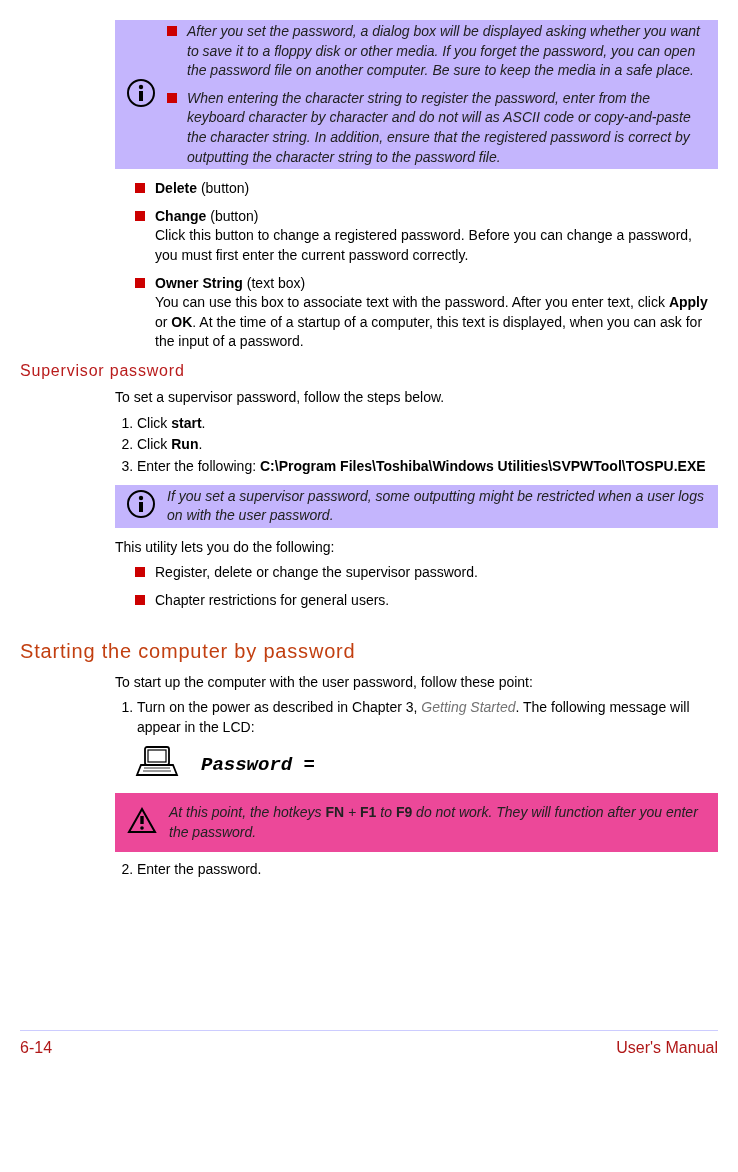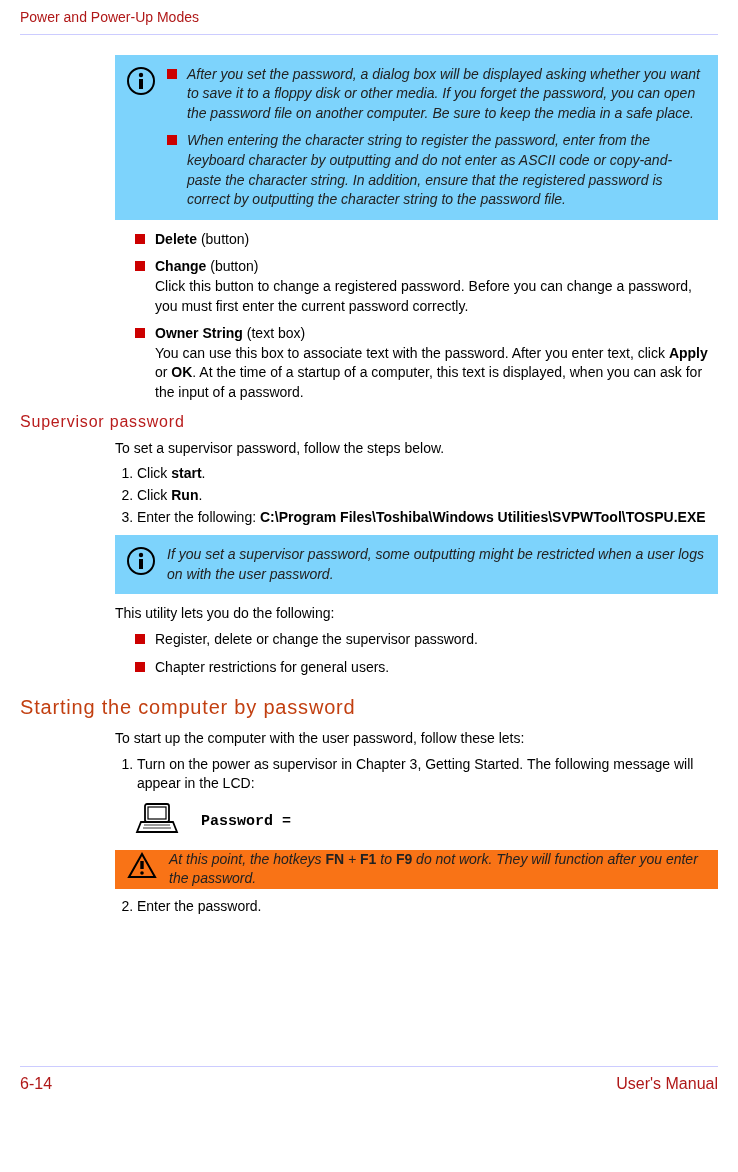--- a/index.html
+++ b/index.html
@@ -18,24 +18,24 @@
   .header {
     color: #b01818;
     font-size: 14px;
     padding: 8px 0 6px 0;
     border-bottom: 1px solid #ccccff;
   }
   .content {
     padding: 20px 0 0 95px;
   }
   .info-box {
-    background: #7dd3fc;
-    display: flex;
-    align-items: flex-start;
-    padding: 10px 12px;
+    background: #c4b5fd;
+    display: flex;
+    align-items: center;
+    padding: 2px 12px;
     margin-bottom: 10px;
   }
   .info-icon {
     flex-shrink: 0;
     margin-right: 12px;
     margin-top: 2px;
   }
   .info-body {
     font-style: italic;
     color: #222;
@@ -67,98 +67,96 @@
     color: #b91c1c;
     font-family: "Trebuchet MS", Arial, sans-serif;
     font-size: 16px;
     margin: 6px 0 6px -95px;
     letter-spacing: 0.8px;
   }
   .section-red-big {
     color: #c23f10;
     font-family: "Trebuchet MS", Arial, sans-serif;
     font-size: 20px;
-    margin: 16px 0 8px -95px;
+    margin: 26px 0 8px -95px;
     letter-spacing: 0.8px;
   }
   .body-para {
     margin: 0 0 6px 0;
   }
   .ol {
     margin: 0;
     padding-left: 22px;
   }
   .ol li {
     margin-bottom: 2px;
   }
   .caution-box {
-    background: #f97316;
-    display: flex;
-    align-items: flex-start;
-    padding: 0 12px;
+    background: #ec4899;
+    display: flex;
+    align-items: center;
+    padding: 10px 12px;
     margin: 8px 0;
   }
   .caution-icon {
     flex-shrink: 0;
     margin-right: 12px;
     margin-top: 2px;
   }
   .lcd-row {
     display: flex;
     align-items: center;
     padding-left: 20px;
     margin: 8px 0;
   }
   .lcd-icon {
     flex-shrink: 0;
     margin-right: 22px;
   }
   .mono {
     font-family: "Courier New", monospace;
     font-weight: bold;
-    font-size: 15px;
+    font-size: 19px;
+    font-style: italic;
   }
   .footer {
     display: flex;
     justify-content: space-between;
     border-top: 1px solid #ccccff;
     padding-top: 6px;
     margin-top: 150px;
     color: #b01818;
     font-size: 16px;
   }
   b { font-weight: bold; }
 </style>
 </head>
 <body>
 
 <div class="page">
 
-  <div class="header">
-    <span>Power and Power-Up Modes</span>
-  </div>
 
   <div class="content">
 
     <div class="info-box">
       <div class="info-icon">
         <svg width="28" height="28" viewBox="0 0 28 28">
           <circle cx="14" cy="14" r="13" fill="none" stroke="#000" stroke-width="2"></circle>
           <circle cx="14" cy="8" r="2.2" fill="#000"></circle>
           <rect x="12" y="12" width="4" height="10" fill="#000"></rect>
         </svg>
       </div>
       <div class="info-body">
         <div class="bul-item" style="padding-left:0;">
           <span class="red-square"></span>
           <span class="bul-text">After you set the password, a dialog box will be displayed asking whether you want to save it to a floppy disk or other media. If you forget the password, you can open the password file on another computer. Be sure to keep the media in a safe place.</span>
         </div>
         <div class="bul-item" style="padding-left:0;margin-bottom:0;">
           <span class="red-square"></span>
-          <span class="bul-text">When entering the character string to register the password, enter from the keyboard character by outputting and do not enter as ASCII code or copy-and-paste the character string. In addition, ensure that the registered password is correct by outputting the character string to the password file.</span>
+          <span class="bul-text">When entering the character string to register the password, enter from the keyboard character by character and do not will as ASCII code or copy-and-paste the character string. In addition, ensure that the registered password is correct by outputting the character string to the password file.</span>
         </div>
       </div>
     </div>
 
     <div class="bul-item">
       <span class="red-square"></span>
       <div class="bul-text">
         <b>Delete</b><span> (button)</span><br>
       </div>
     </div>
@@ -212,25 +210,25 @@
         <span class="red-square"></span>
       <span class="bul-text">Register, delete or change the supervisor password.</span>
       </div>
     <div class="bul-item">
         <span class="red-square"></span>
       <span class="bul-text">Chapter restrictions for general users.</span>
       </div>
 
     <div class="section-red-big">Starting the computer by password</div>
 
-    <p class="body-para">To start up the computer with the user password, follow these lets:</p>
+    <p class="body-para">To start up the computer with the user password, follow these point:</p>
 
     <ol class="ol">
       <li>
-        <span>Turn on the power as supervisor in Chapter 3, </span><span style="color:#000000;">Getting Started</span><span>. The following message will appear in the LCD:</span>
+        <span>Turn on the power as described in Chapter 3, </span><span style="color:#737373;font-style:italic;">Getting Started</span><span>. The following message will appear in the LCD:</span>
       </li>
     </ol>
 
     <div class="lcd-row">
       <span class="lcd-icon">
         <svg width="44" height="34" viewBox="0 0 44 34">
           <rect x="10" y="2" width="24" height="18" rx="2" fill="none" stroke="#000" stroke-width="1.8"></rect>
           <rect x="13" y="5" width="18" height="12" fill="none" stroke="#000" stroke-width="1.2"></rect>
           <path d="M6 20 L38 20 L42 30 L2 30 Z" fill="none" stroke="#000" stroke-width="1.8"></path>
           <line x1="9" y1="23" x2="35" y2="23" stroke="#000" stroke-width="0.8"></line>

